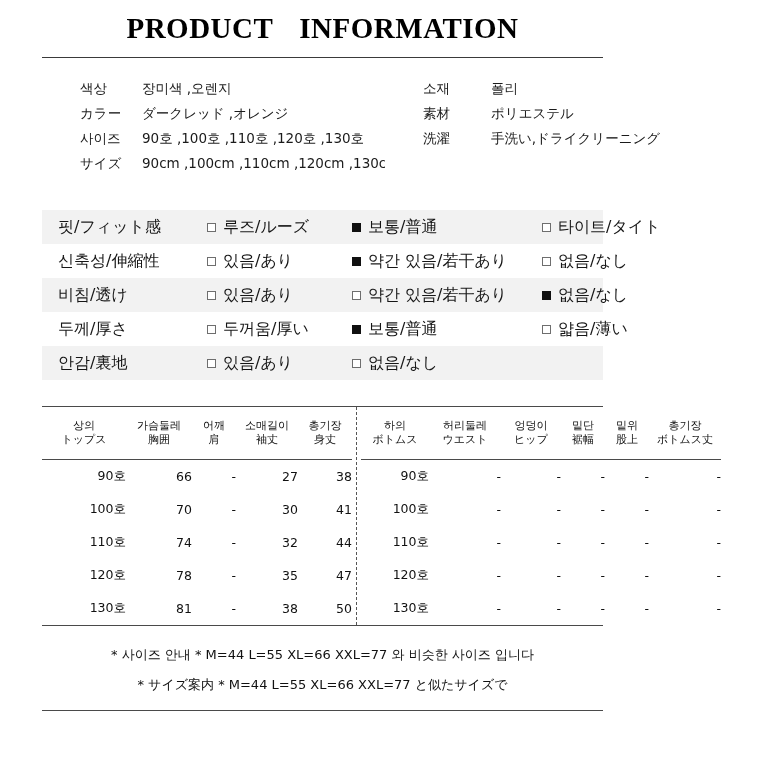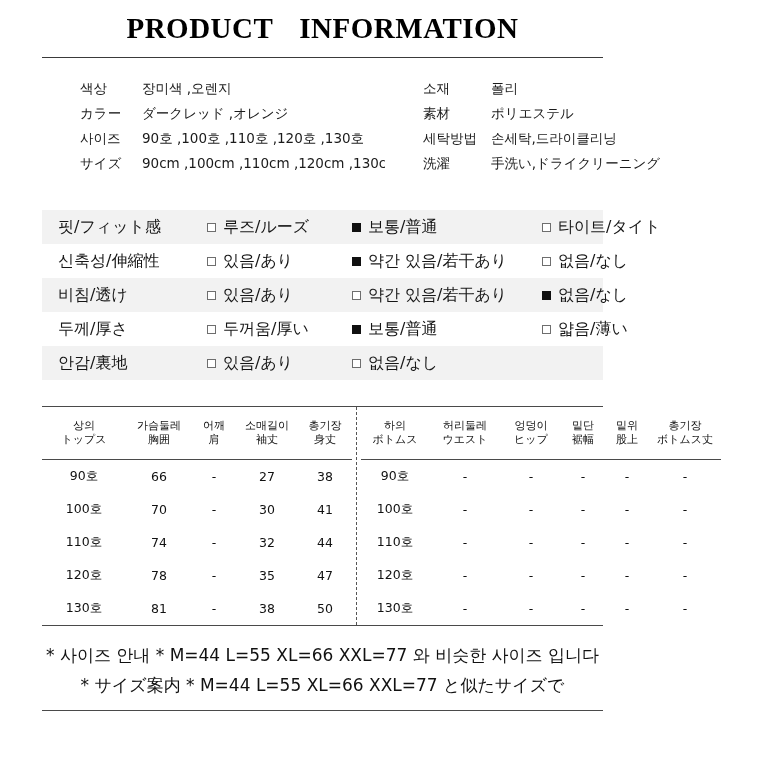--- a/index.html
+++ b/index.html
@@ -150,21 +150,21 @@
     text-align: center;
     line-height: 1.28;
   }
   .st-row {
     display: flex;
     height: 33px;
     align-items: center;
     font-size: 12.5px;
     color: #111;
   }
-  .st-row .cell { text-align: center; }
+  .st-row .cell { text-align: right; }
 
   
   .lc0 { width: 84px; flex: 0 0 84px; }
   .lc1 { width: 66px; flex: 0 0 66px; }
   .lc2 { width: 44px; flex: 0 0 44px; }
   .lc3 { width: 62px; flex: 0 0 62px; }
   .lc4 { width: 54px; flex: 0 0 54px; }
 
   
   .rc0 { width: 68px; flex: 0 0 68px; }
@@ -177,21 +177,21 @@
   .st-headline {
     height: 1px;
     background: #4a4a4a;
     margin-top: 0;
   }
 
   
   .notes {
     margin: 14px 42px 0 42px;
     text-align: center;
-    font-size: 17px;
+    font-size: 13px;
     color: #111;
   }
   .notes .note { line-height: 30px; }
   .bottom-rule {
     height: 1px;
     background: #4a4a4a;
     margin: 10px 42px 0 42px;
   }
 </style>
 </head>
@@ -225,24 +225,20 @@
       </div>
     </div>
     <div class="spec-col right">
       <div class="spec-row">
         <div class="spec-label">소재</div>
         <div class="spec-value">폴리</div>
       </div>
       <div class="spec-row">
         <div class="spec-label">素材</div>
         <div class="spec-value">ポリエステル</div>
-      </div>
-      <div class="spec-row">
-        <div class="spec-label">세탁방법</div>
-        <div class="spec-value">손세탁,드라이클리닝</div>
       </div>
       <div class="spec-row">
         <div class="spec-label">洗濯</div>
         <div class="spec-value">手洗い,ドライクリーニング</div>
       </div>
     </div>
   </div>
 
   <div class="matrix">
 

